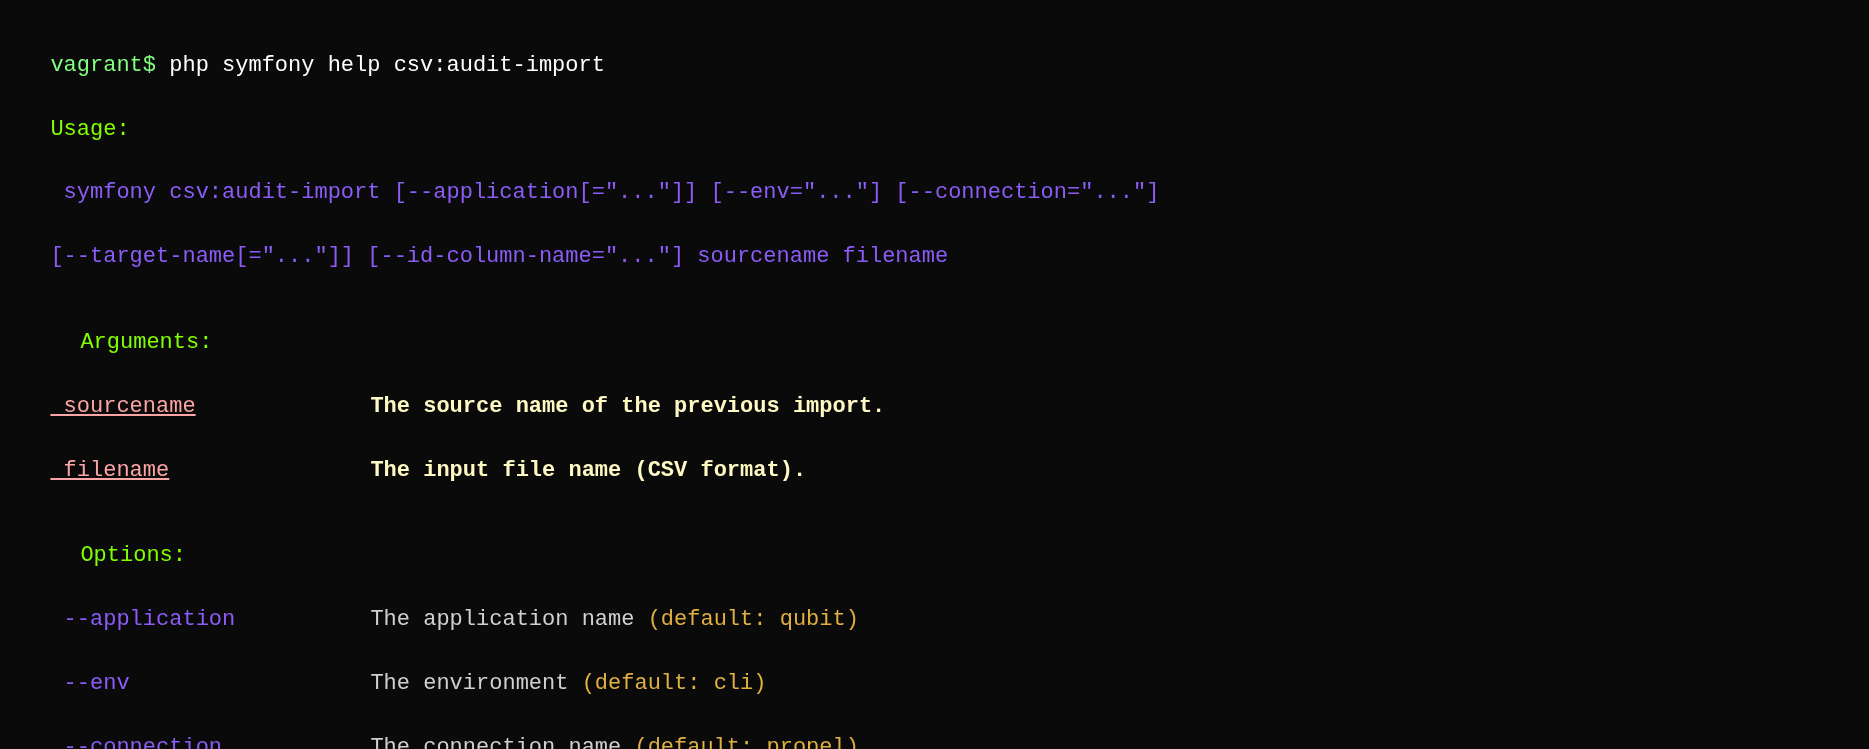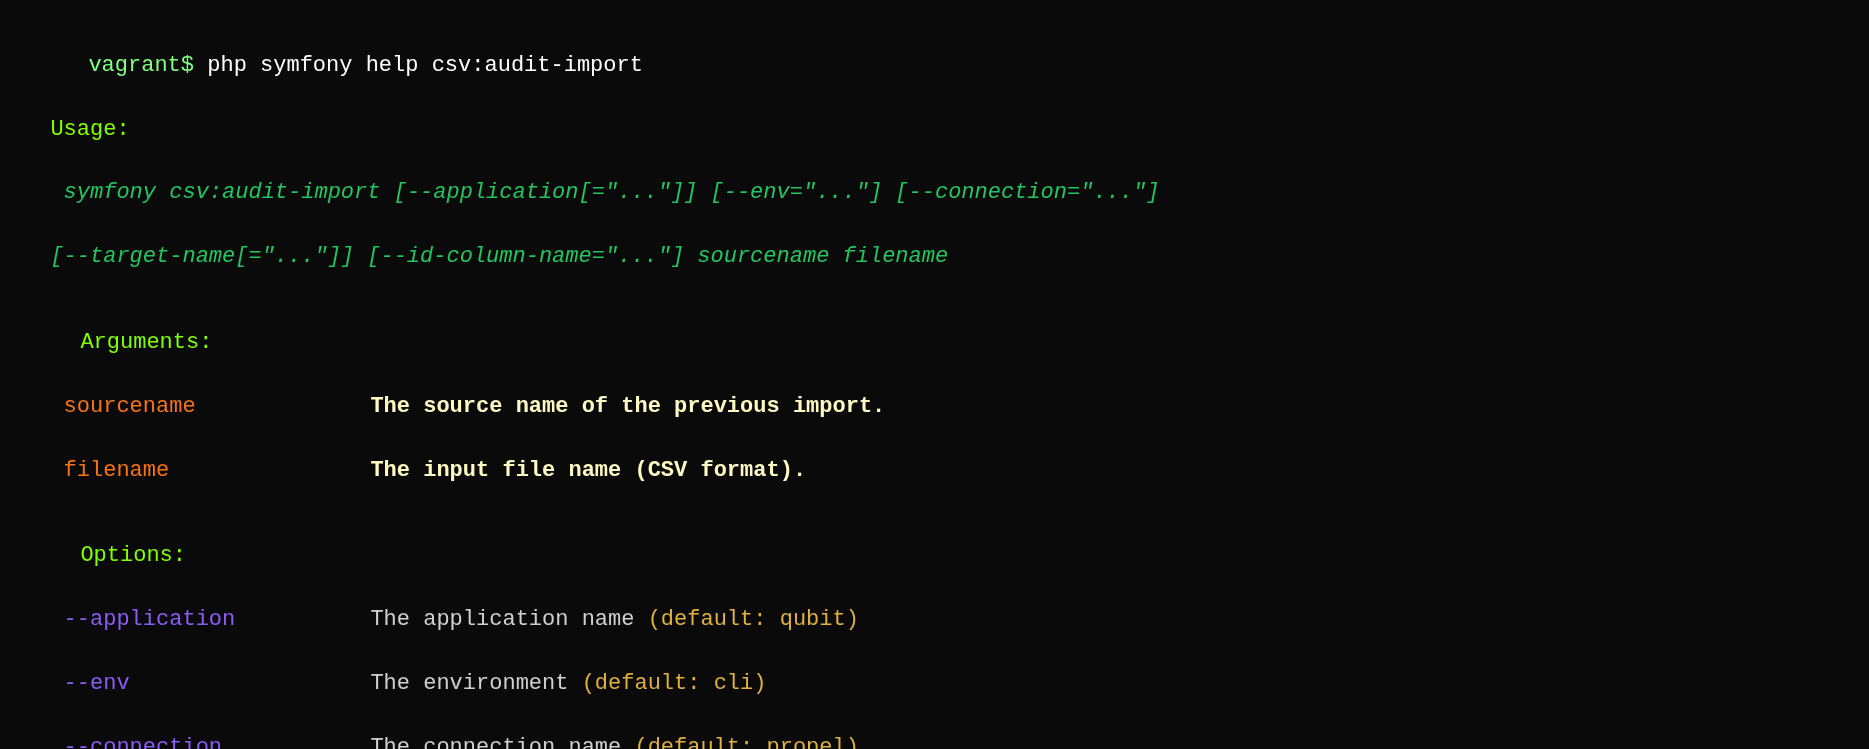--- a/index.html
+++ b/index.html
@@ -12,38 +12,37 @@
       font-family: 'Courier New', Courier, monospace;
       font-size: 22px;
       line-height: 1.45;
       color: #d0d0d0;
       padding: 18px 24px;
       width: 1869px;
       min-height: 749px;
     }
     .prompt-user {
       color: #80ff80;
-      margin-left: 38px;
     }
     .prompt-command {
       color: #ffffff;
     }
     .usage-label {
       color: #80ff00;
     }
     .usage-text {
-      color: #22c55e;
-      font-style: italic;
+      color: #8b5cf6;
     }
     .section-label {
       color: #80ff00;
       margin-left: 30px;
     }
     .arg-name {
-      color: #f97316;
+      color: #fca5a5;
+      text-decoration: underline;
     }
     .arg-desc {
       color: #fef9c3;
       font-weight: bold;
     }
     .opt-name {
       color: #8b5cf6;
     }
     .opt-desc {
       color: #d0d0d0;

